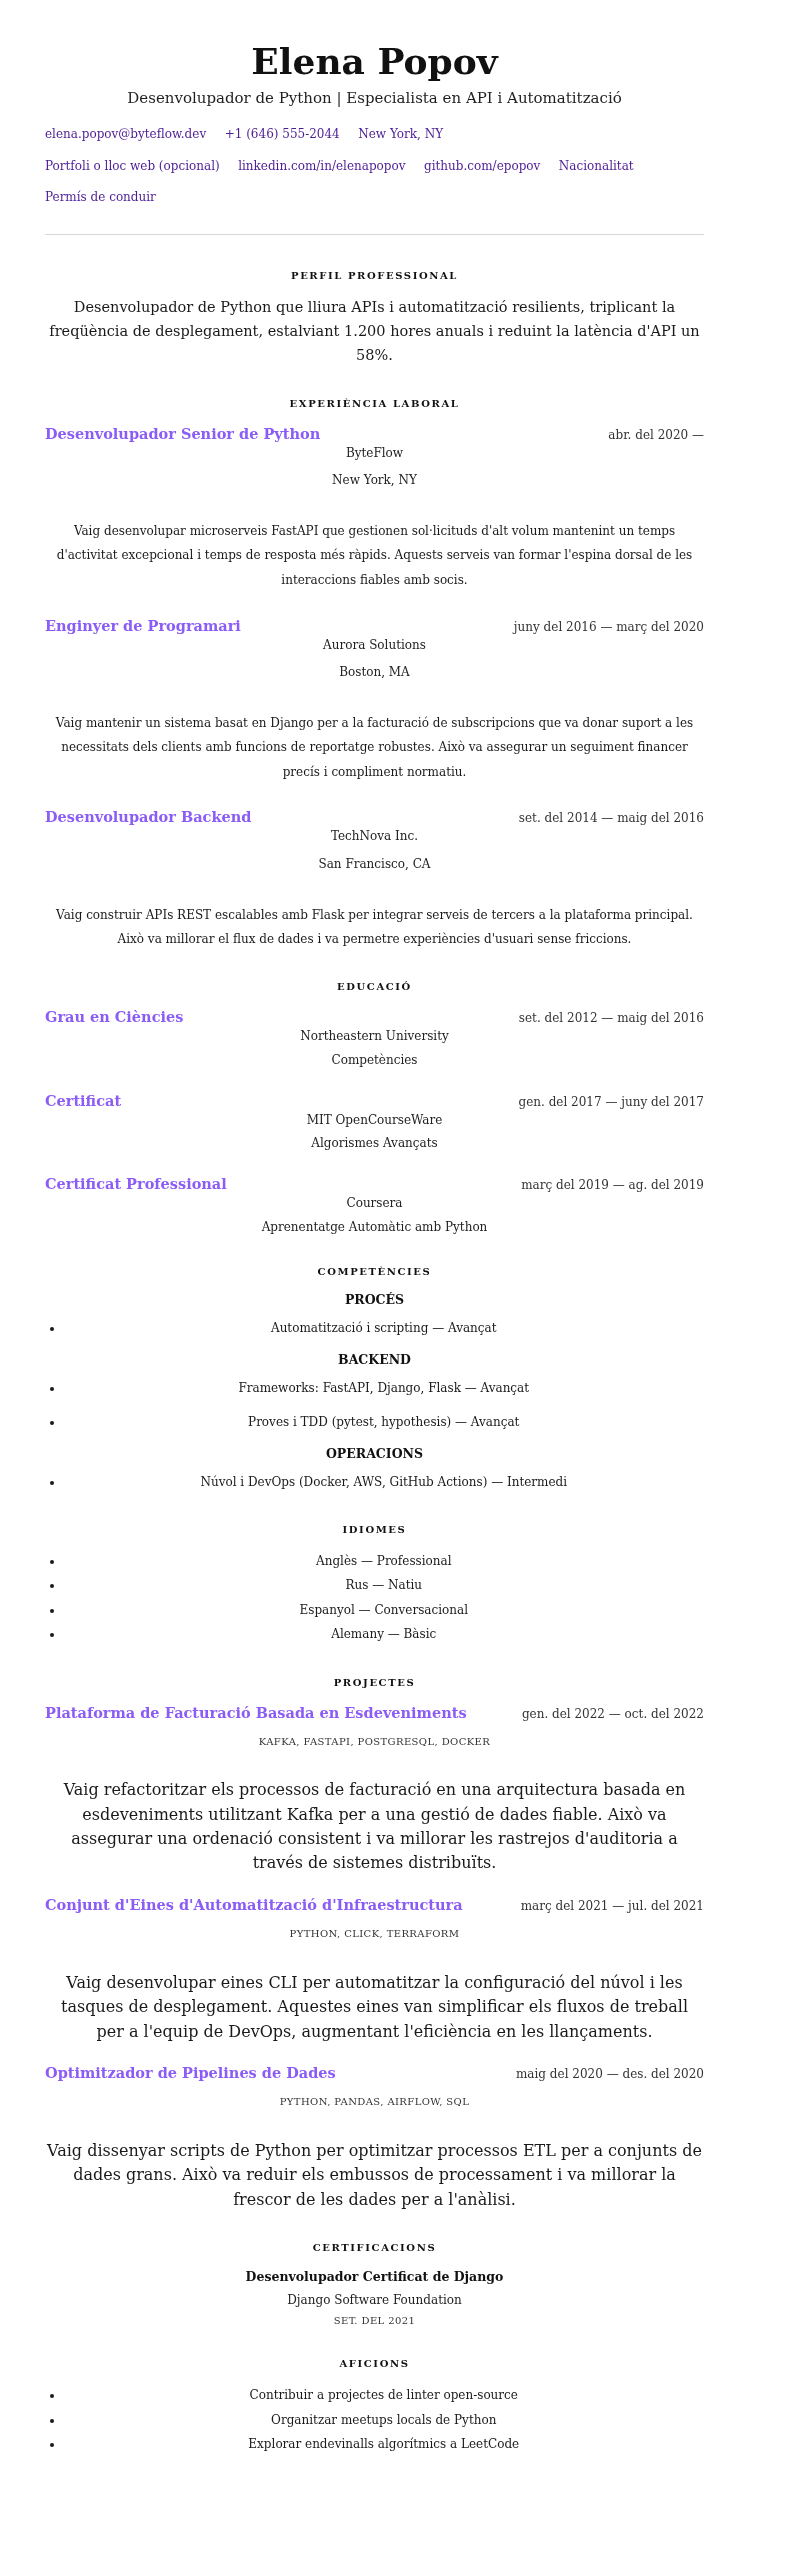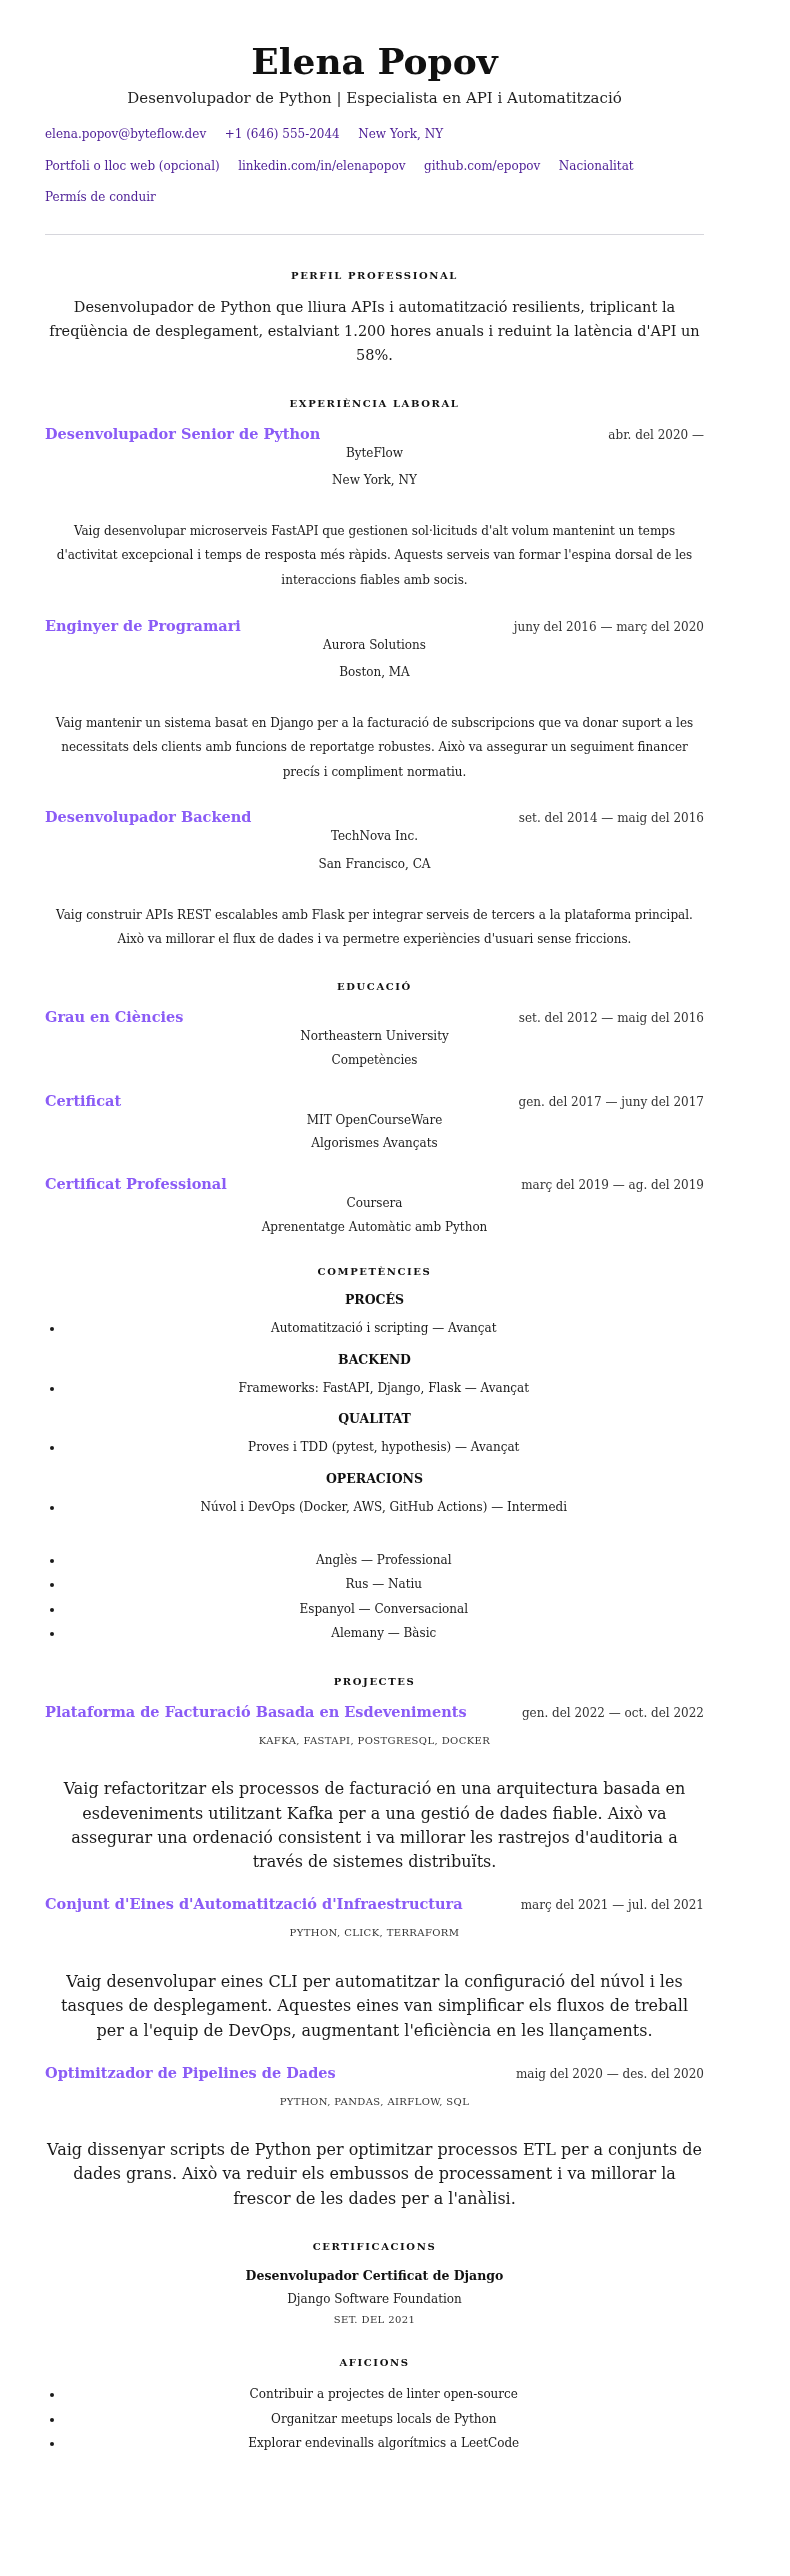--- a/index.html
+++ b/index.html
@@ -267,34 +267,34 @@
         <li>Automatització i scripting — Avançat</li>
       </ul>
     </div>
     <div>
       <h3 class="skill-group-title">BACKEND</h3>
       <ul class="bullets">
         <li>Frameworks: FastAPI, Django, Flask — Avançat</li>
       </ul>
     </div>
     <div>
-      <h3 class="skill-group-title">QUALITAT</h3>
       <ul class="bullets">
         <li>Proves i TDD (pytest, hypothesis) — Avançat</li>
       </ul>
     </div>
     <div>
       <h3 class="skill-group-title">OPERACIONS</h3>
       <ul class="bullets">
         <li>Núvol i DevOps (Docker, AWS, GitHub Actions) — Intermedi</li>
       </ul>
     </div>
   </section>
 
   <section class="section">
+    <h2 class="section-title">Idiomes</h2>
     <ul class="bullets tight">
       <li>Anglès — Professional</li>
       <li>Rus — Natiu</li>
       <li>Espanyol — Conversacional</li>
       <li>Alemany — Bàsic</li>
     </ul>
   </section>
 
   <section class="section">
     <h2 class="section-title">Projectes</h2>

